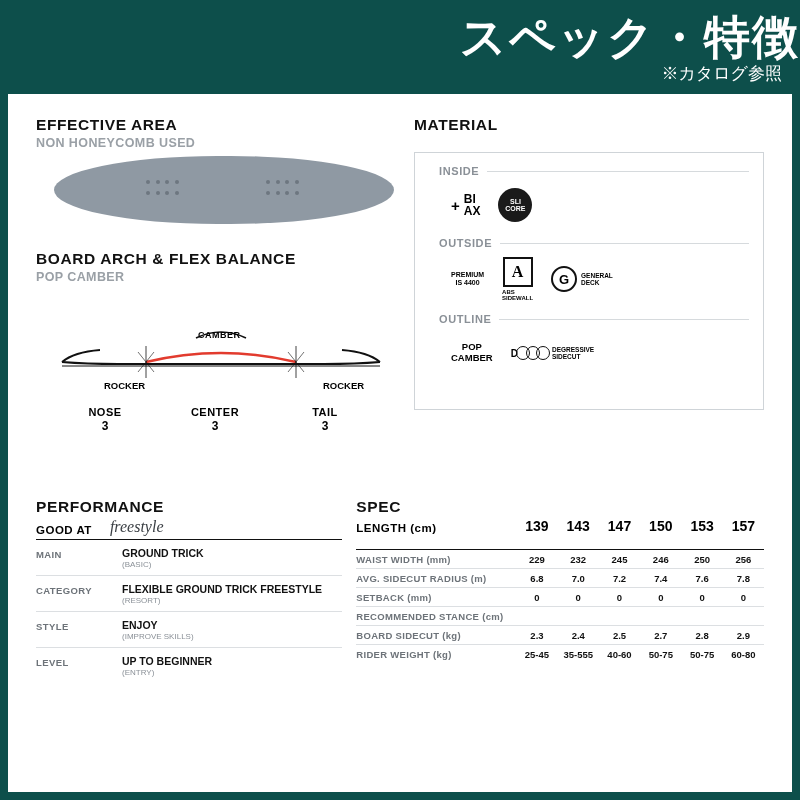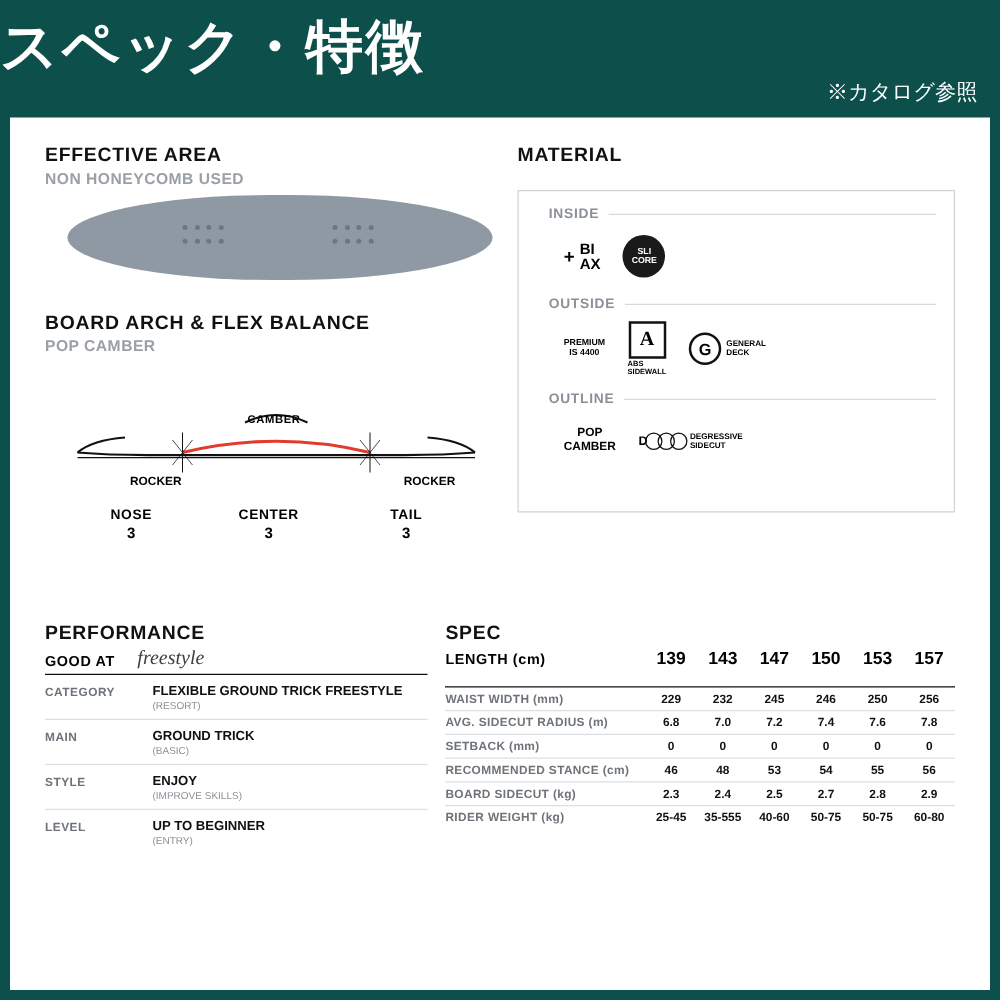--- a/index.html
+++ b/index.html
@@ -12,21 +12,21 @@
   .page {
     position: relative;
     width: 800px; height: 800px;
     background: #0d4f4b;
     padding: 0;
   }
   
   .header {
     height: 94px;
     position: relative;
-    text-align: left;
+    text-align: right;
     color: #ffffff;
   }
   .header-title {
     font-size: 46px;
     font-weight: bold;
     letter-spacing: 2px;
     padding-top: 12px;
     line-height: 1.1;
   }
   .header-note {
@@ -396,31 +396,31 @@
     <div class="bottom-section">
 
       <div class="perf">
         <h2 class="sec-title">PERFORMANCE</h2>
         <div class="perf-head">
           <span class="lbl">GOOD AT</span>
           <span class="val">freestyle</span>
         </div>
 
         <div class="perf-row">
+          <div class="k">MAIN</div>
+          <div class="v">
+            <div class="main">GROUND TRICK</div>
+            <div class="sub">(BASIC)</div>
+          </div>
+        </div>
+        <div class="perf-row">
           <div class="k">CATEGORY</div>
           <div class="v">
             <div class="main">FLEXIBLE GROUND TRICK FREESTYLE</div>
             <div class="sub">(RESORT)</div>
-          </div>
-        </div>
-        <div class="perf-row">
-          <div class="k">MAIN</div>
-          <div class="v">
-            <div class="main">GROUND TRICK</div>
-            <div class="sub">(BASIC)</div>
           </div>
         </div>
         <div class="perf-row">
           <div class="k">STYLE</div>
           <div class="v">
             <div class="main">ENJOY</div>
             <div class="sub">(IMPROVE SKILLS)</div>
           </div>
         </div>
         <div class="perf-row" style="border-bottom:none;">
@@ -476,28 +476,20 @@
             <span>0</span>
             <span>0</span>
             <span>0</span>
             <span>0</span>
             <span>0</span>
             <span>0</span>
           </div>
         </div>
         <div class="spec-row">
           <div class="k">RECOMMENDED STANCE (cm)</div>
-          <div class="vals">
-            <span>46</span>
-            <span>48</span>
-            <span>53</span>
-            <span>54</span>
-            <span>55</span>
-            <span>56</span>
-          </div>
         </div>
         <div class="spec-row">
           <div class="k">BOARD SIDECUT (kg)</div>
           <div class="vals">
             <span>2.3</span>
             <span>2.4</span>
             <span>2.5</span>
             <span>2.7</span>
             <span>2.8</span>
             <span>2.9</span>

